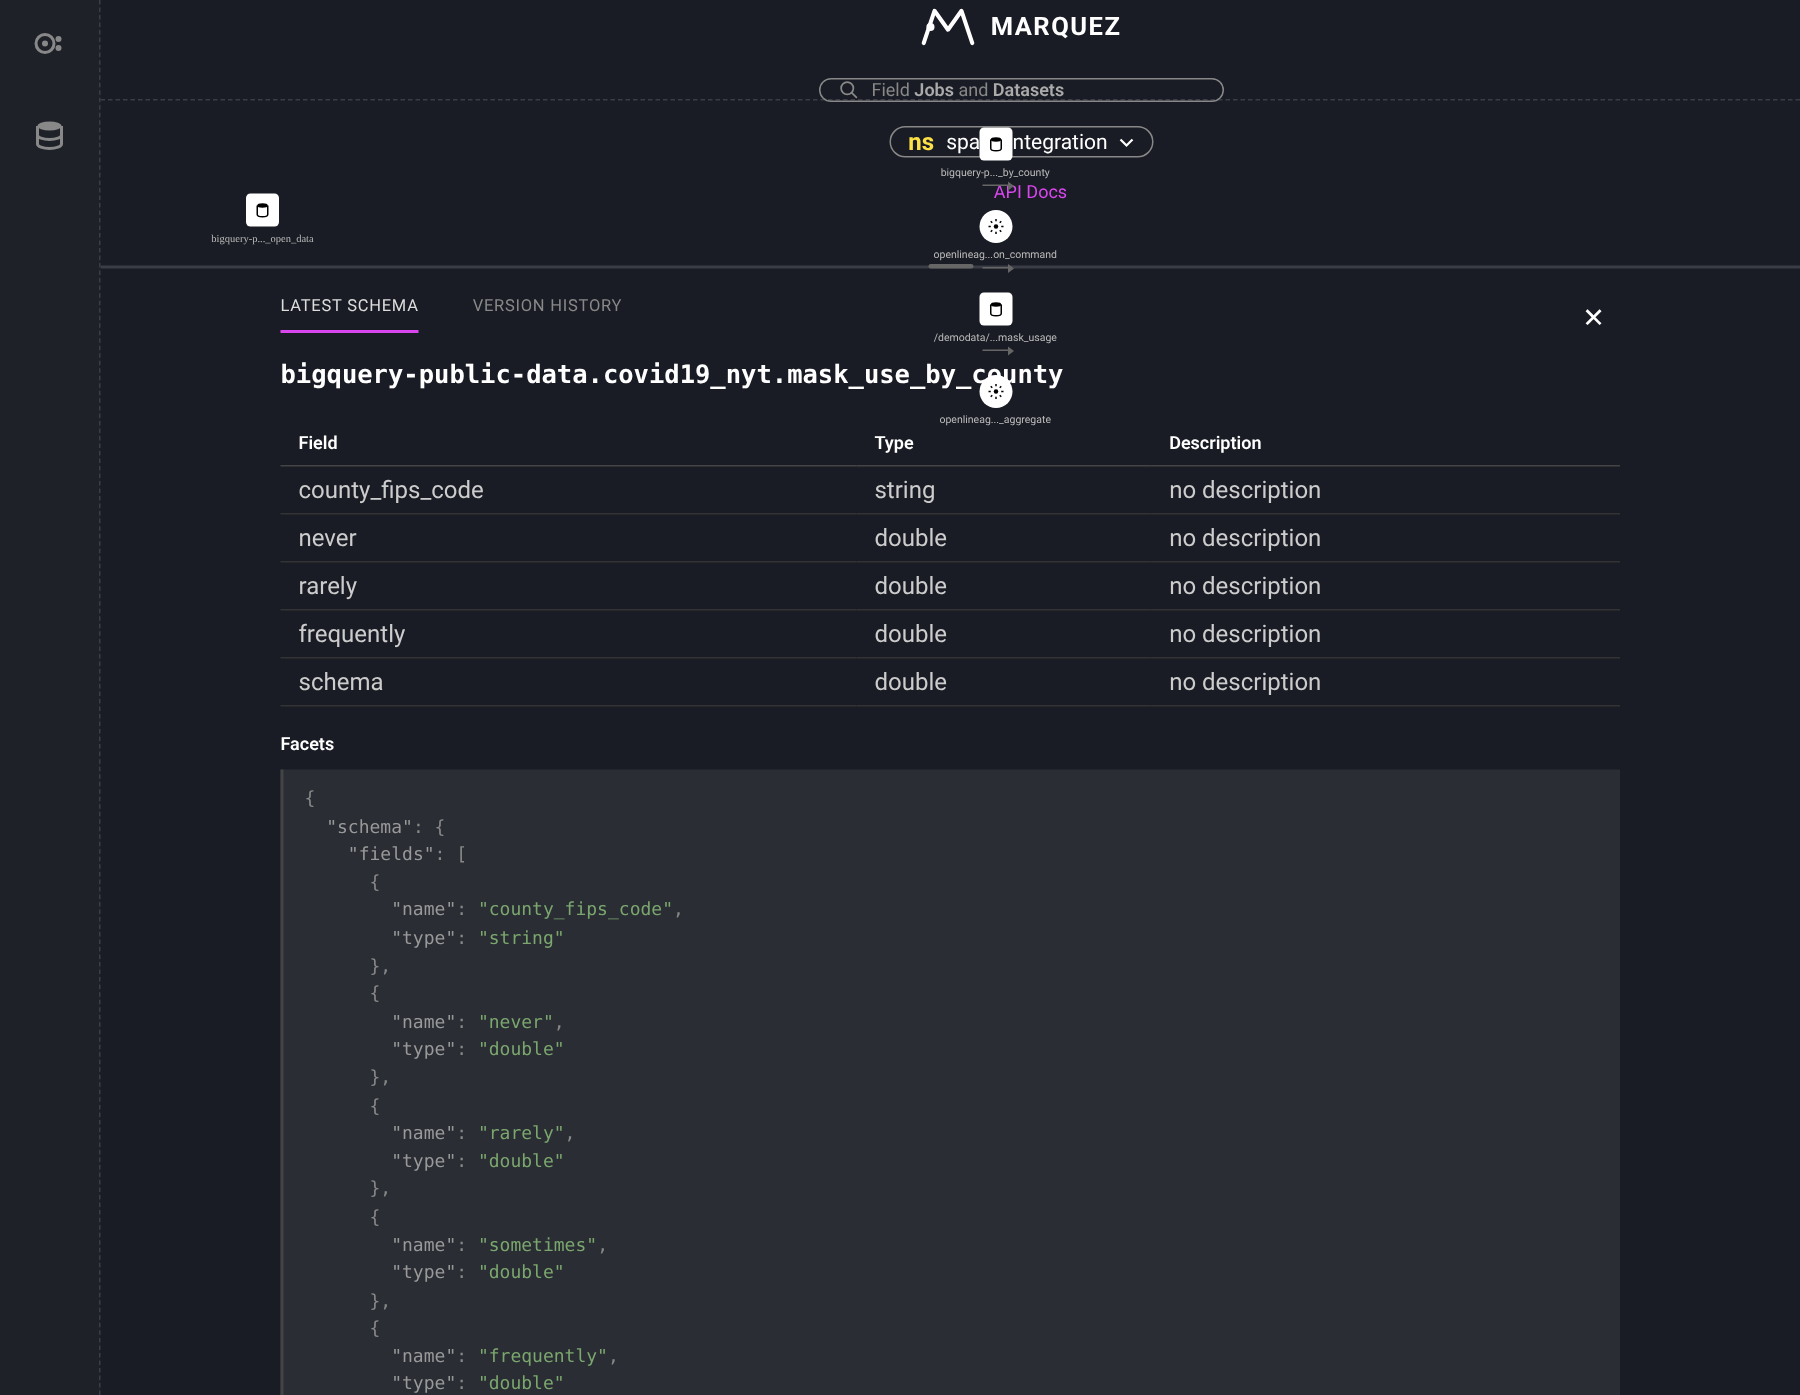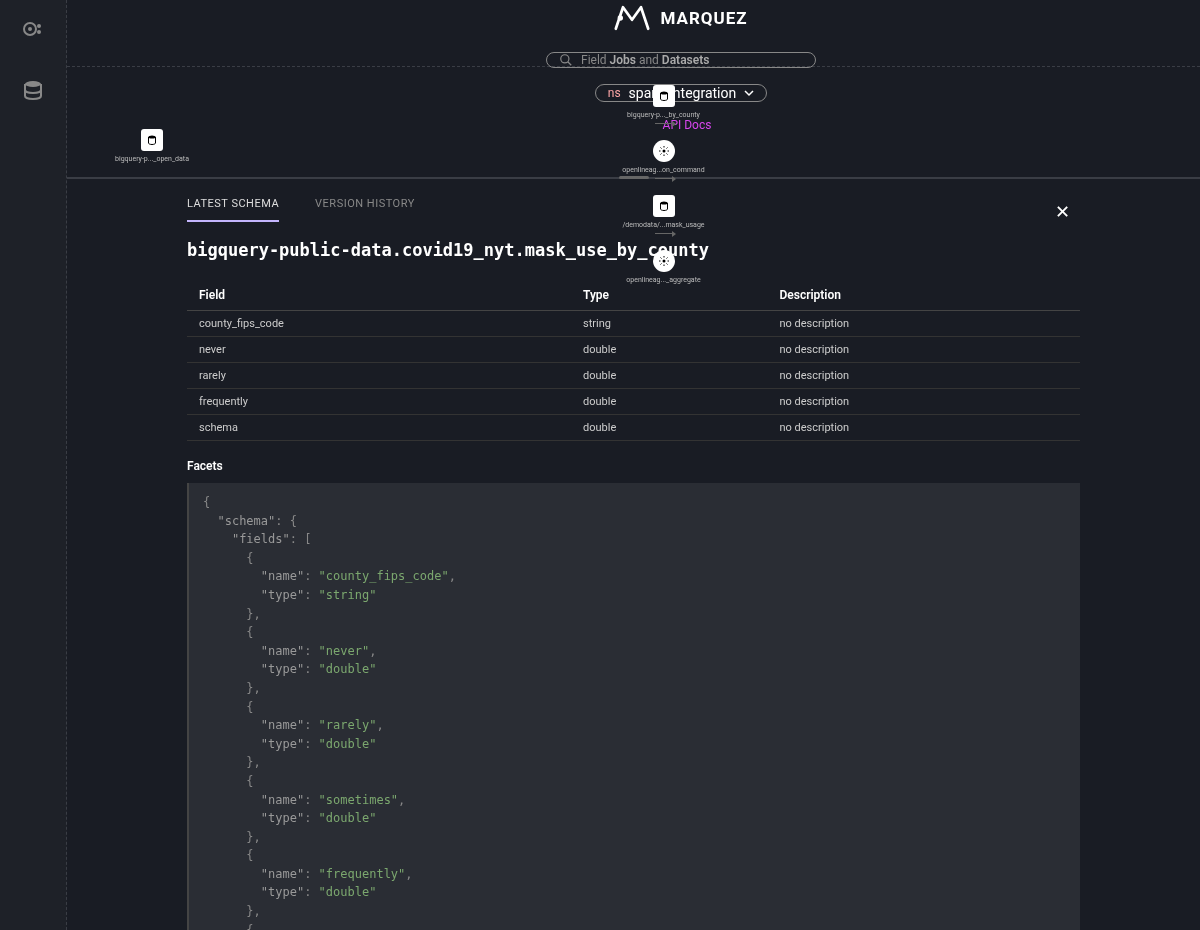--- a/index.html
+++ b/index.html
@@ -75,21 +75,21 @@
   .ns-pill {
     height: 30px;
     border: 1px solid #888;
     border-radius: 15px;
     display: flex;
     align-items: center;
     padding: 0 12px;
     gap: 8px;
     cursor: pointer;
   }
-  .ns-prefix { color: #fca5a5; font-size: 12px; }
+  .ns-prefix { color: #fde047; font-size: 16px; font-weight: bold; }
   .ns-value { color: #fff; font-size: 14px; }
   .api-docs { color: #d946ef; font-size: 12px; margin-left: 12px; cursor: pointer; }
   .lineage {
     height: 112px;
     border-bottom: 2px solid #3a3d45;
     position: relative;
     padding: 18px 0 0 60px;
   }
   .lineage-row { display: flex; align-items: center; gap: 10px; flex-direction: column; }
   .lineage-node { display: flex; flex-direction: column; align-items: center; width: 80px; }
@@ -97,54 +97,54 @@
     width: 22px; height: 22px; background: #fff; border-radius: 3px;
     display: flex; align-items: center; justify-content: center; color: #000;
   }
   .node-circle {
     width: 22px; height: 22px; background: #fff; border-radius: 50%;
     display: flex; align-items: center; justify-content: center; color: #000;
   }
   .node-label { font-size: 7px; color: #bbb; margin-top: 4px; text-align: center; white-space: nowrap; }
   .edge-line { width: 18px; height: 1px; background: #666; position: relative; top: -6px; }
   .edge-line::after { content:''; position:absolute; right:-3px; top:-2px; border-left:4px solid #666; border-top:3px solid transparent; border-bottom:3px solid transparent; }
-  .lineage-second { position: absolute; top: 62px; left: 45px; }
+  .lineage-second { position: absolute; top: 62px; left: 68px; font-family: Liberation Serif, serif; }
   .handle { position: absolute; bottom: -2px; left: 50%; transform: translateX(-50%); width: 30px; height: 3px; background: #666; border-radius: 2px; }
   .detail {
     flex: 1;
     padding: 18px 120px 0 120px;
     overflow: hidden;
     position: relative;
   }
   .tabs { display: flex; gap: 36px; margin-bottom: 18px; }
   .tab {
     font-size: 11px;
     letter-spacing: 0.5px;
     color: #888;
     padding-bottom: 10px;
     cursor: pointer;
   }
-  .tab.active { color: #ddd; border-bottom: 2px solid #c4b5fd; }
+  .tab.active { color: #ddd; border-bottom: 2px solid #d946ef; }
   .close-x { position: absolute; right: 130px; top: 22px; cursor: pointer; color: #fff; font-size: 18px; }
   .dataset-title {
     font-family: "Menlo", "Consolas", monospace;
     font-size: 17px;
     font-weight: 600;
     margin-bottom: 20px;
   }
   .schema-table { width: 100%; border-collapse: collapse; }
   .schema-table th {
     text-align: left;
     font-size: 12px;
     font-weight: 600;
     padding: 8px 12px;
     border-bottom: 1px solid #444;
   }
   .schema-table td {
-    font-size: 11px;
+    font-size: 16px;
     padding: 6px 12px;
     border-bottom: 1px solid #333;
     color: #ccc;
   }
   .facets-label { font-size: 12px; font-weight: 600; margin: 18px 0 10px 0; }
   .code-block {
     background: #2a2d34;
     border-left: 2px solid #444;
     padding: 10px 14px;
     font-family: "Menlo", "Consolas", monospace;

